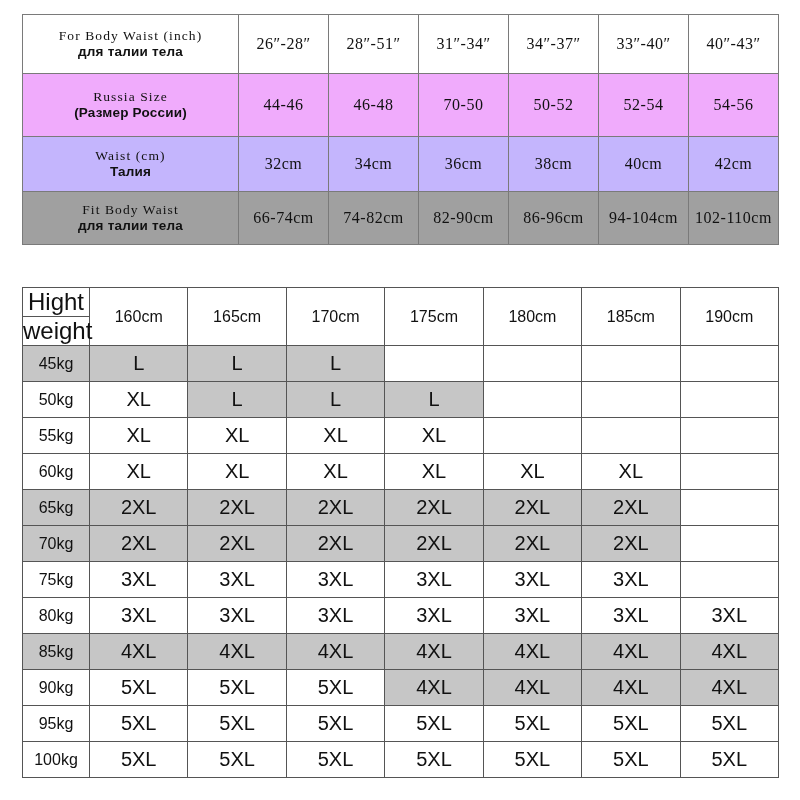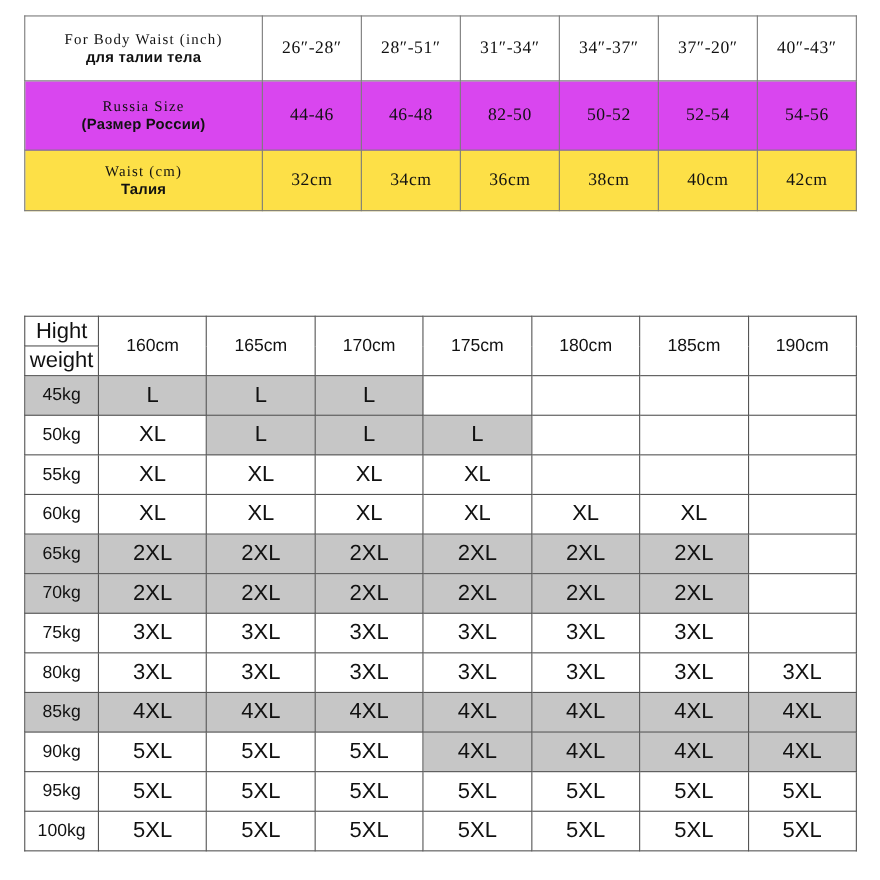--- a/index.html
+++ b/index.html
@@ -53,22 +53,22 @@
   }
   .top-table td.val{
     font-family:"Liberation Serif", serif;
     font-size:16px;
     letter-spacing:0.5px;
     white-space:nowrap;
     text-align:center;
   }
   .r-white{background:#ffffff;}
   .r-l1{background:#dcdcdc;}
-  .r-l2{background:#d946ef;}
-  .r-l3{background:#fde047;}
+  .r-l2{background:#f0abfc;}
+  .r-l3{background:#c4b5fd;}
   .r-l4{background:#a0a0a0;}
   .top-table tr.r1 td{height:54px;}
   .top-table tr.r2 td{height:55px;}
   .top-table tr.r3 td{height:58px;}
   .top-table tr.r4 td{height:50px;}
   .top-table tr.r5 td{height:48px;}
 
   
   .bottom-table{
     position:absolute;
@@ -83,21 +83,21 @@
     vertical-align:middle;
     font-family:"Liberation Sans", sans-serif;
     font-size:20px;
     color:#111;
     padding:0;
     height:35px;
     background:#ffffff;
   }
   .bottom-table td.corner{
     width:66px;
-    font-size:20px;
+    font-size:24px;
     height:26px;
   }
   .bottom-table td.hcol{
     font-size:16px;
   }
   .bottom-table td.wlabel{
     width:66px;
     font-size:16px;
   }
   .shade{background:#c6c6c6 !important;}
@@ -113,47 +113,59 @@
     <tbody>
         <tr class="r1">
           <td class="label r-white">
             <span class="en">For Body Waist (inch)</span>
             <span class="ru">для талии тела</span>
           </td>
           <td class="val r-white">26″-28″</td>
           <td class="val r-white">28″-51″</td>
           <td class="val r-white">31″-34″</td>
           <td class="val r-white">34″-37″</td>
-          <td class="val r-white">37″-20″</td>
+          <td class="val r-white">33″-40″</td>
           <td class="val r-white">40″-43″</td>
         </tr>
         <tr class="r3">
           <td class="label r-l2">
             <span class="en">Russia Size</span>
             <span class="ru">(Размер России)</span>
           </td>
           <td class="val r-l2">44-46</td>
           <td class="val r-l2">46-48</td>
-          <td class="val r-l2">82-50</td>
+          <td class="val r-l2">70-50</td>
           <td class="val r-l2">50-52</td>
           <td class="val r-l2">52-54</td>
           <td class="val r-l2">54-56</td>
         </tr>
         <tr class="r4">
           <td class="label r-l3">
             <span class="en">Waist (cm)</span>
             <span class="ru">Талия</span>
           </td>
           <td class="val r-l3">32cm</td>
           <td class="val r-l3">34cm</td>
           <td class="val r-l3">36cm</td>
           <td class="val r-l3">38cm</td>
           <td class="val r-l3">40cm</td>
           <td class="val r-l3">42cm</td>
         </tr>
+        <tr class="r5">
+          <td class="label r-l4">
+            <span class="en">Fit Body Waist</span>
+            <span class="ru">для талии тела</span>
+          </td>
+          <td class="val r-l4">66-74cm</td>
+          <td class="val r-l4">74-82cm</td>
+          <td class="val r-l4">82-90cm</td>
+          <td class="val r-l4">86-96cm</td>
+          <td class="val r-l4">94-104cm</td>
+          <td class="val r-l4">102-110cm</td>
+        </tr>
       </tbody>
   </table>
 
   <table class="bottom-table">
     <tbody>
         <tr class="hdr-spanrow">
           <td class="corner">Hight</td>
           <td class="hcol" rowspan="2">160cm</td>
           <td class="hcol" rowspan="2">165cm</td>
           <td class="hcol" rowspan="2">170cm</td>

